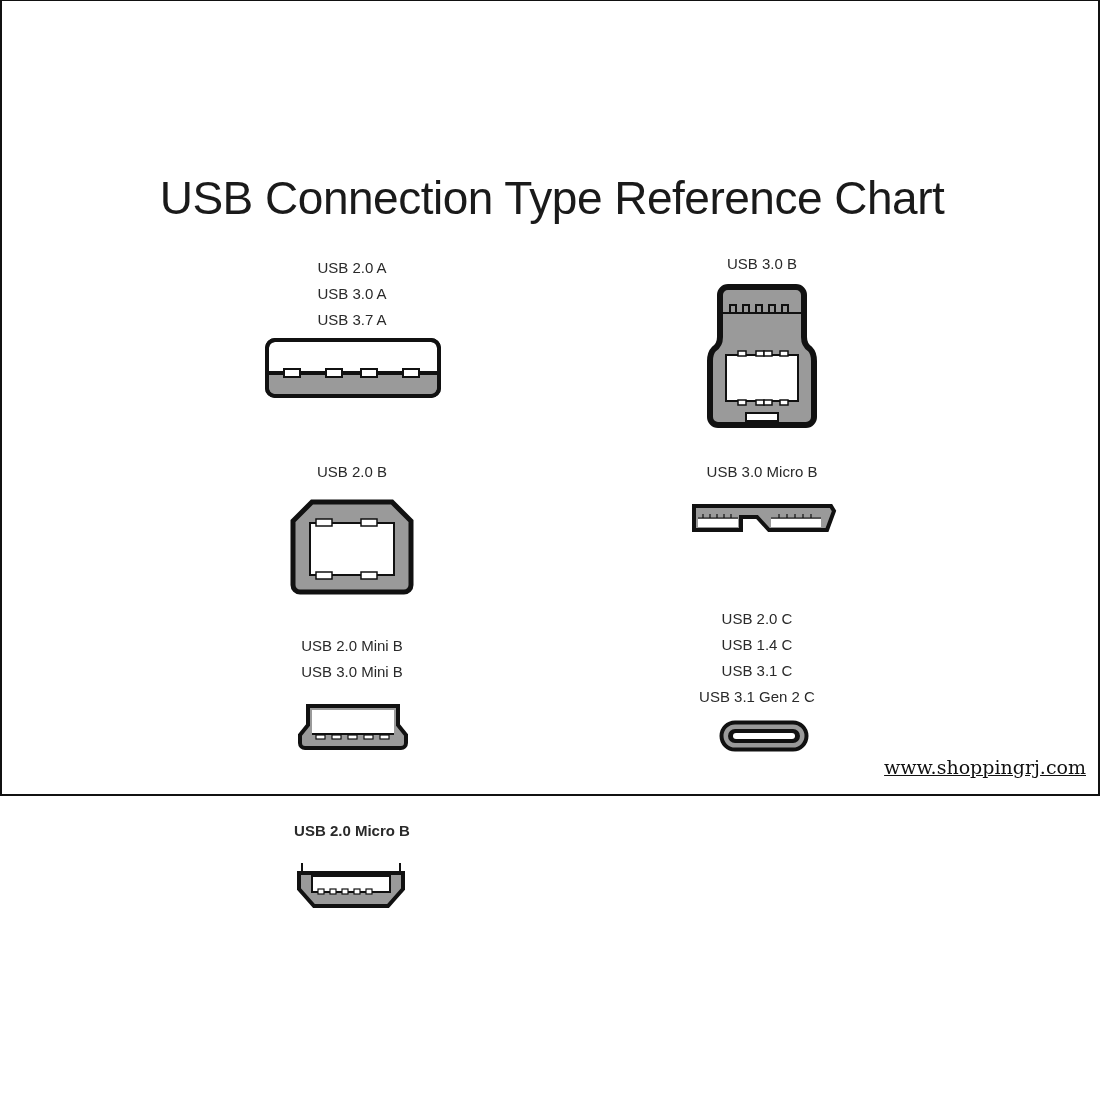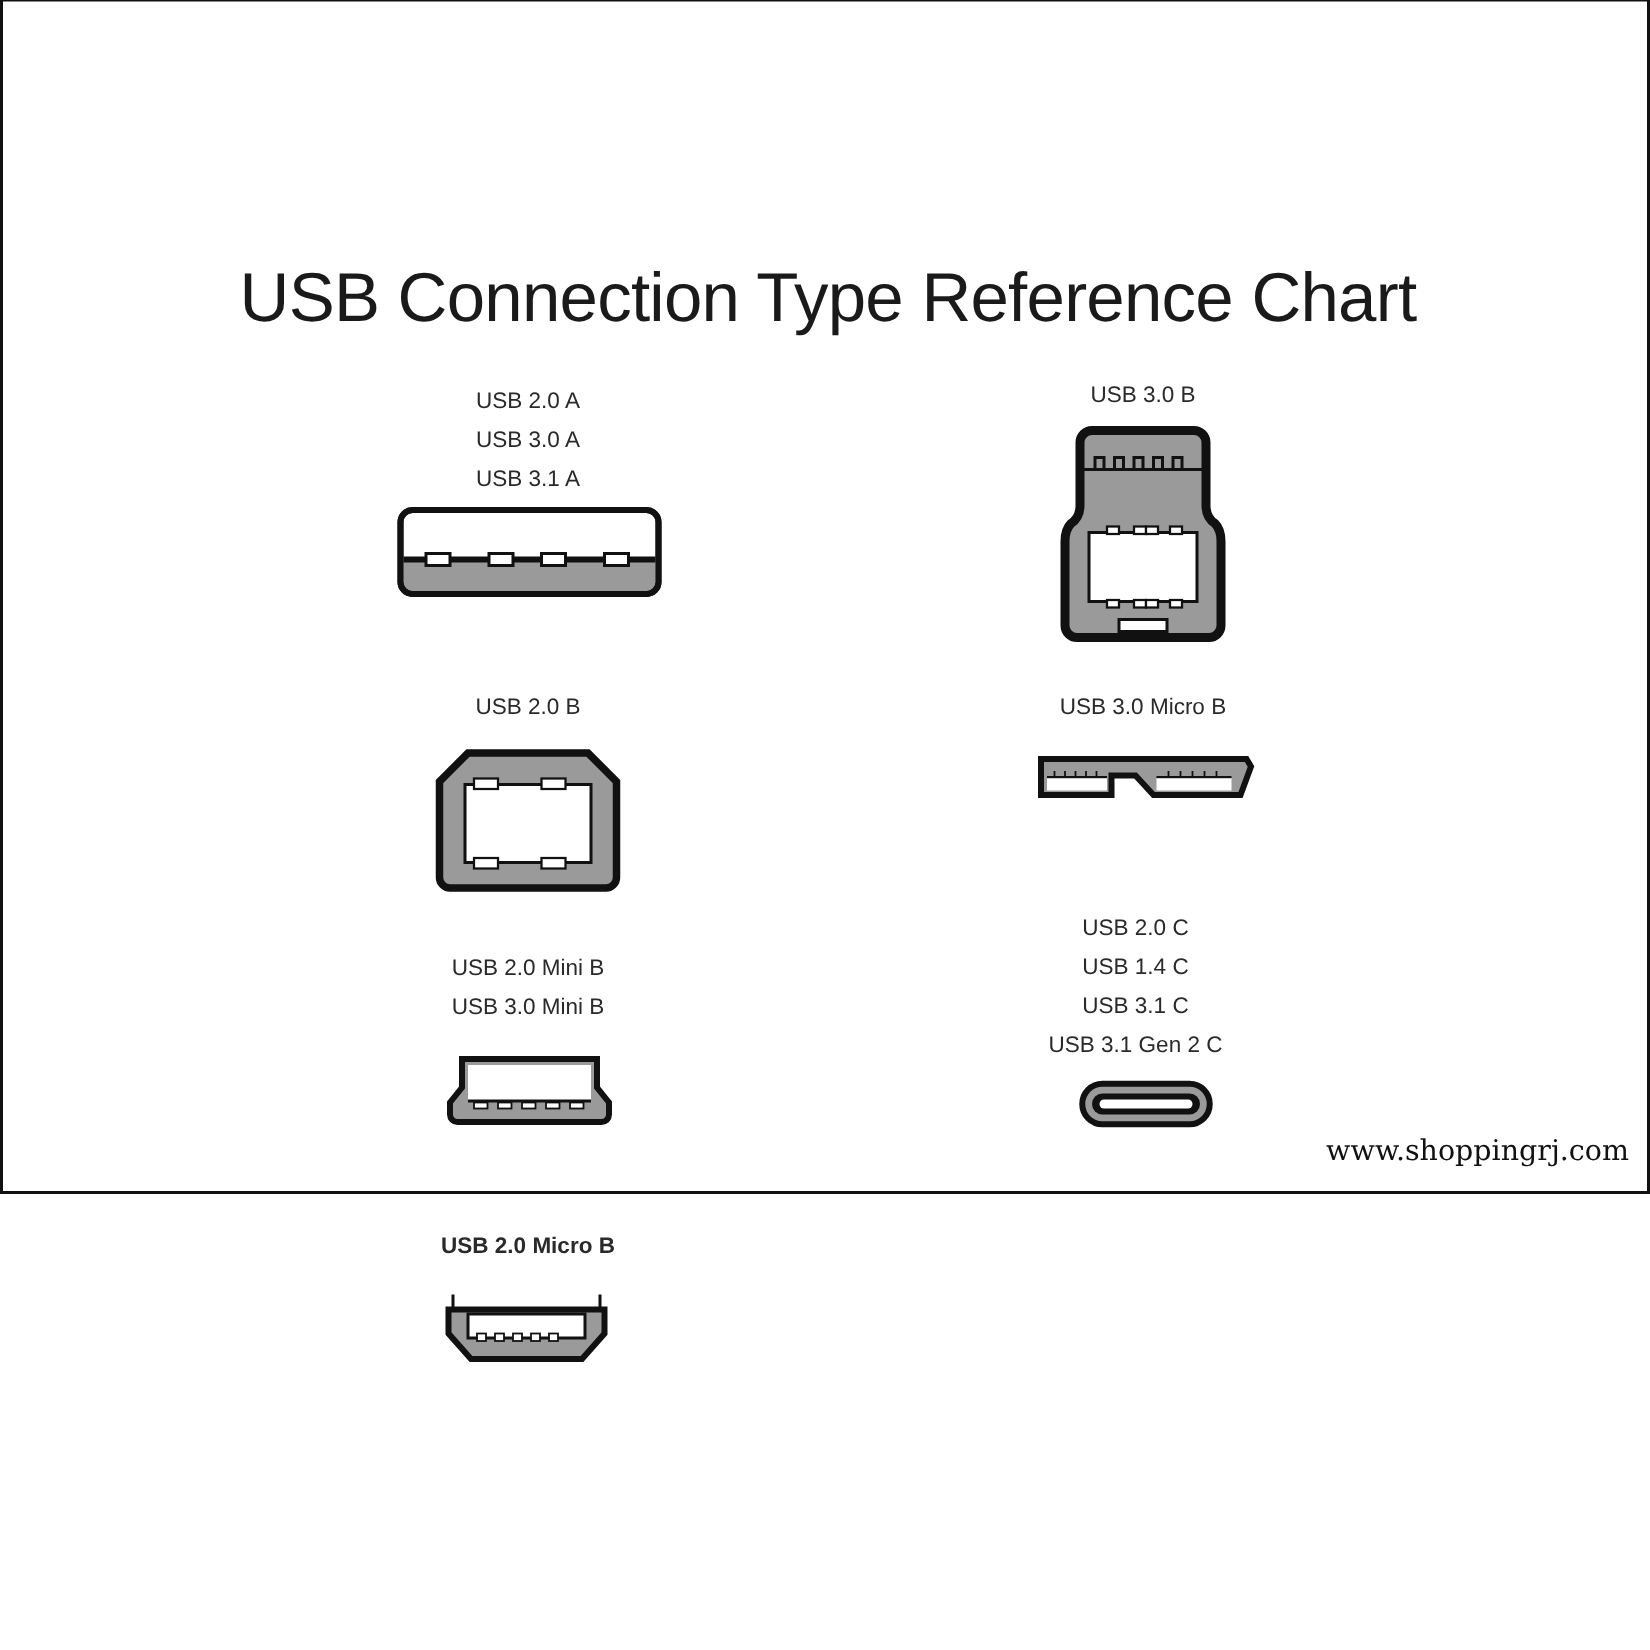--- a/index.html
+++ b/index.html
@@ -21,34 +21,34 @@
   .label {
     position: absolute; text-align: center;
     font-family: "Liberation Sans", sans-serif;
     font-size: 15px; line-height: 26px; color: #2a2a2a;
   }
   .label div { white-space: nowrap; }
   .icon { position: absolute; }
   .watermark {
     position: absolute; right: 12px; bottom: 16px;
     font-family: "DejaVu Serif", serif;
-    font-size: 19px; color: #111;
+    font-size: 19px; color: #111; text-decoration: underline;
   }
 </style>
 </head>
 <body>
 
 <div class="frame">
 
   <div class="title">USB Connection Type Reference Chart</div>
 
   <div class="label" style="left:250px; top:254px; width:200px;">
     <div>USB 2.0 A</div>
     <div>USB 3.0 A</div>
-    <div>USB 3.1 A</div>
+    <div>USB 3.7 A</div>
   </div>
   <svg class="icon" style="left:262px; top:336px;" width="178" height="62" viewBox="0 0 178 62">
     <rect x="3" y="3" width="172" height="56" rx="8" ry="8" fill="#fff" stroke="#111" stroke-width="4"></rect>
     <path d="M5 36 H173 V51 a6 6 0 0 1 -6 6 H11 a6 6 0 0 1 -6 -6 Z" fill="#9a9a9a"></path>
     <line x1="5" y1="36" x2="173" y2="36" stroke="#111" stroke-width="4"></line>
     <rect x="3" y="3" width="172" height="56" rx="8" ry="8" fill="none" stroke="#111" stroke-width="4"></rect>
     <rect x="20" y="32" width="16" height="8" fill="#fff" stroke="#111" stroke-width="2"></rect>
     <rect x="62" y="32" width="16" height="8" fill="#fff" stroke="#111" stroke-width="2"></rect>
     <rect x="97" y="32" width="16" height="8" fill="#fff" stroke="#111" stroke-width="2"></rect>
     <rect x="139" y="32" width="16" height="8" fill="#fff" stroke="#111" stroke-width="2"></rect>

